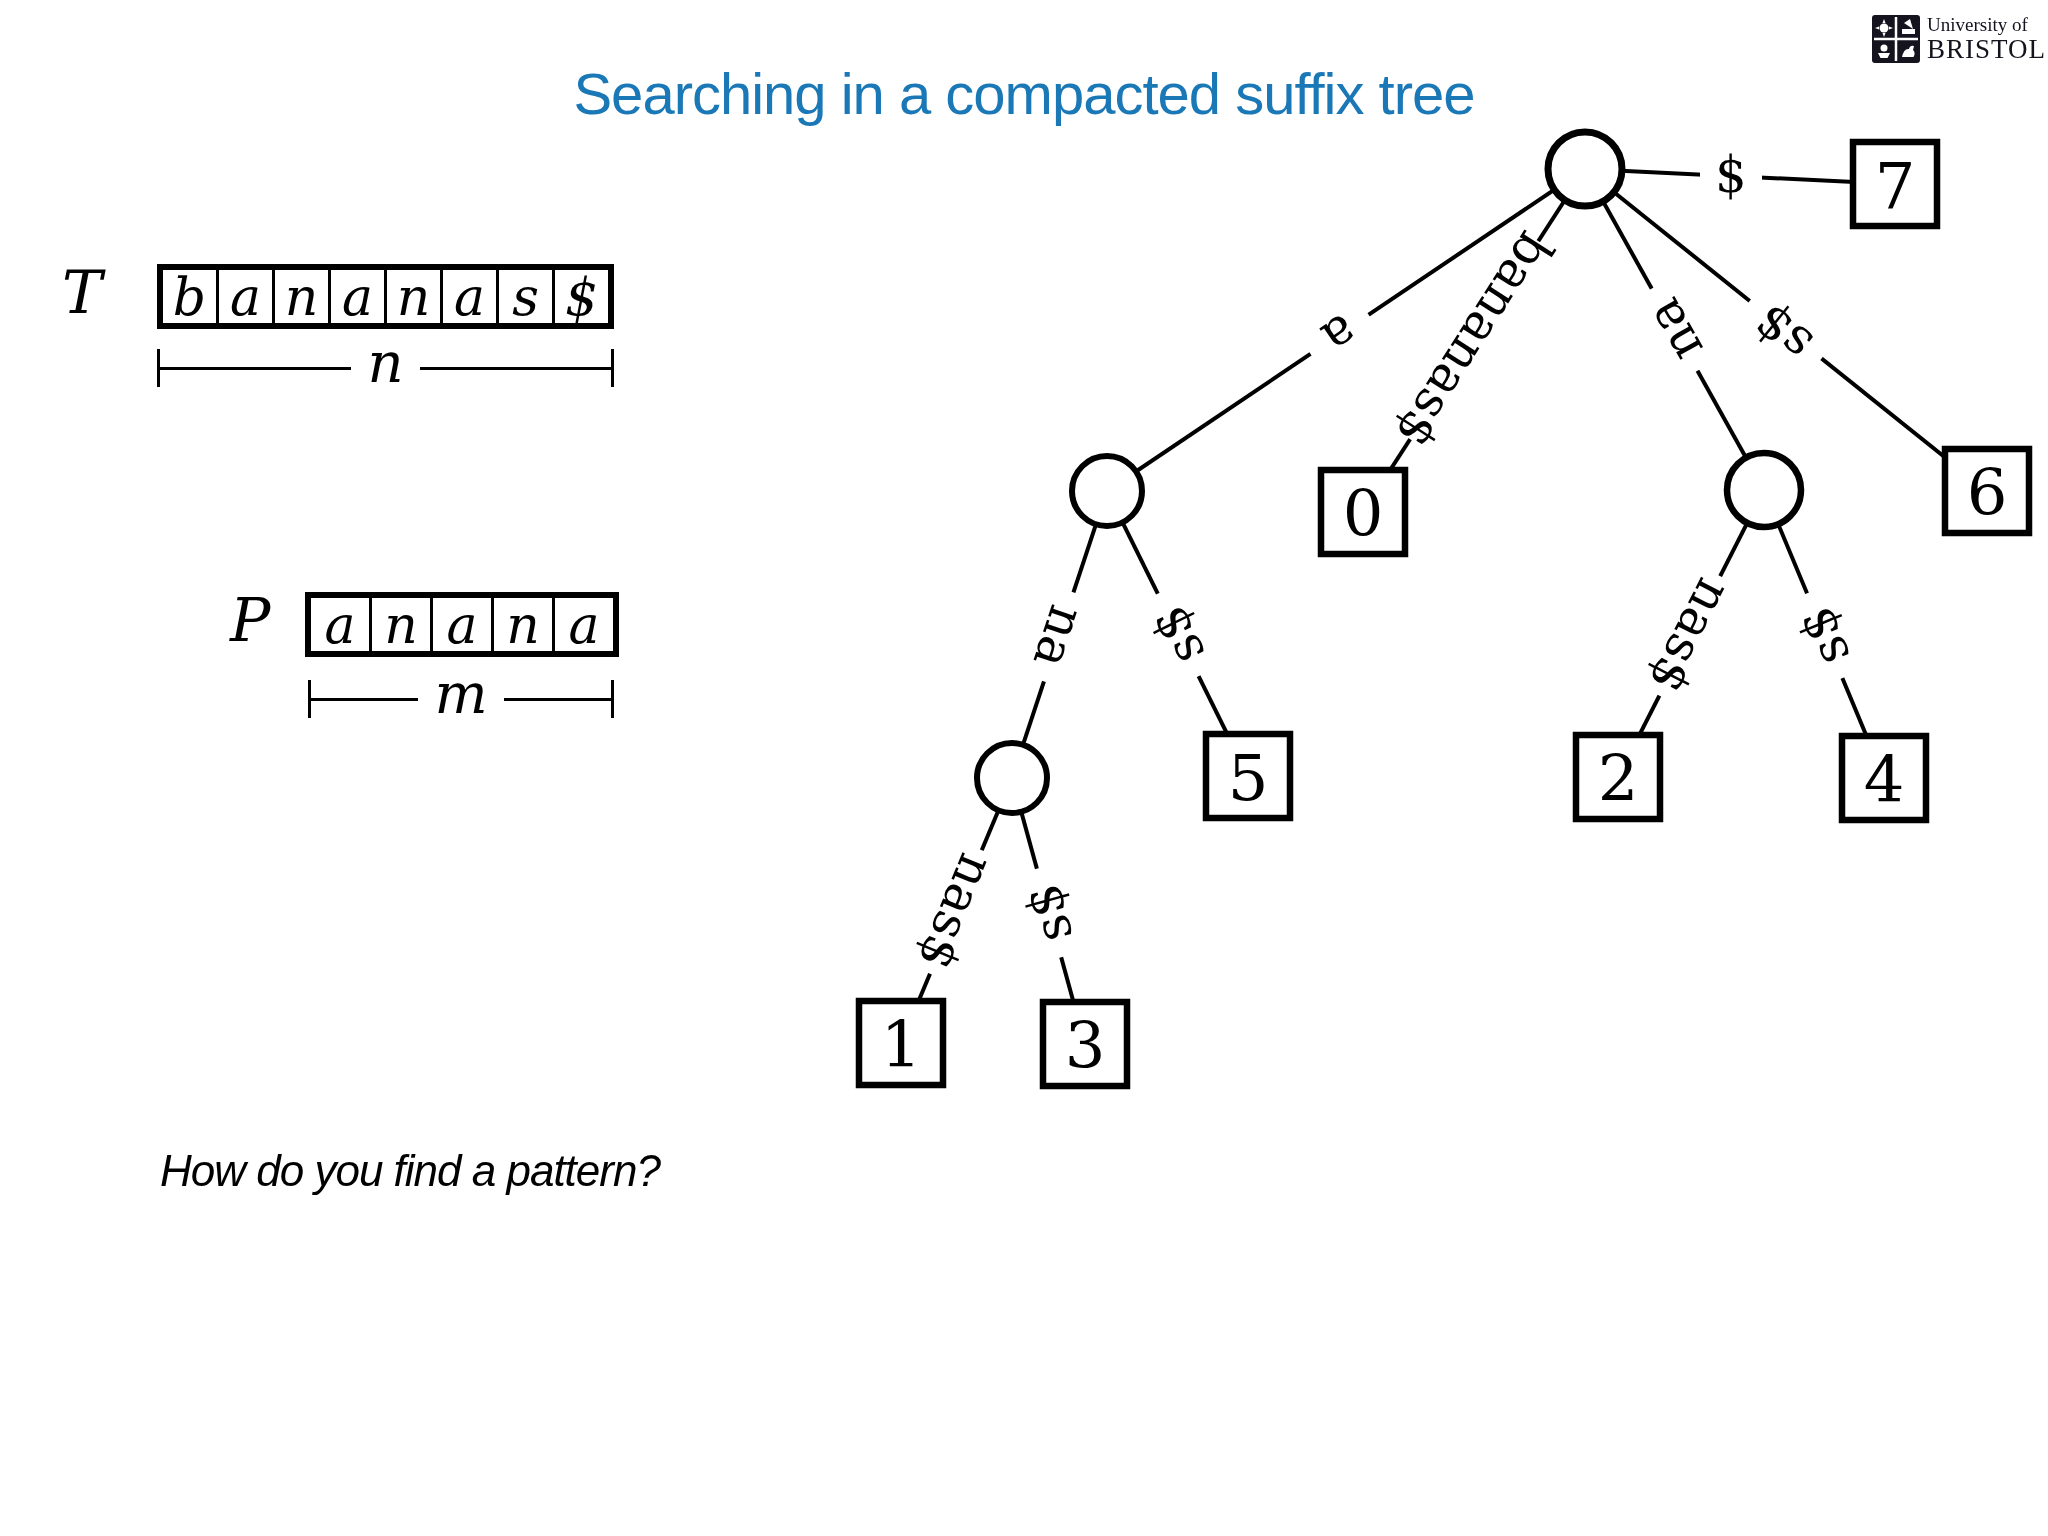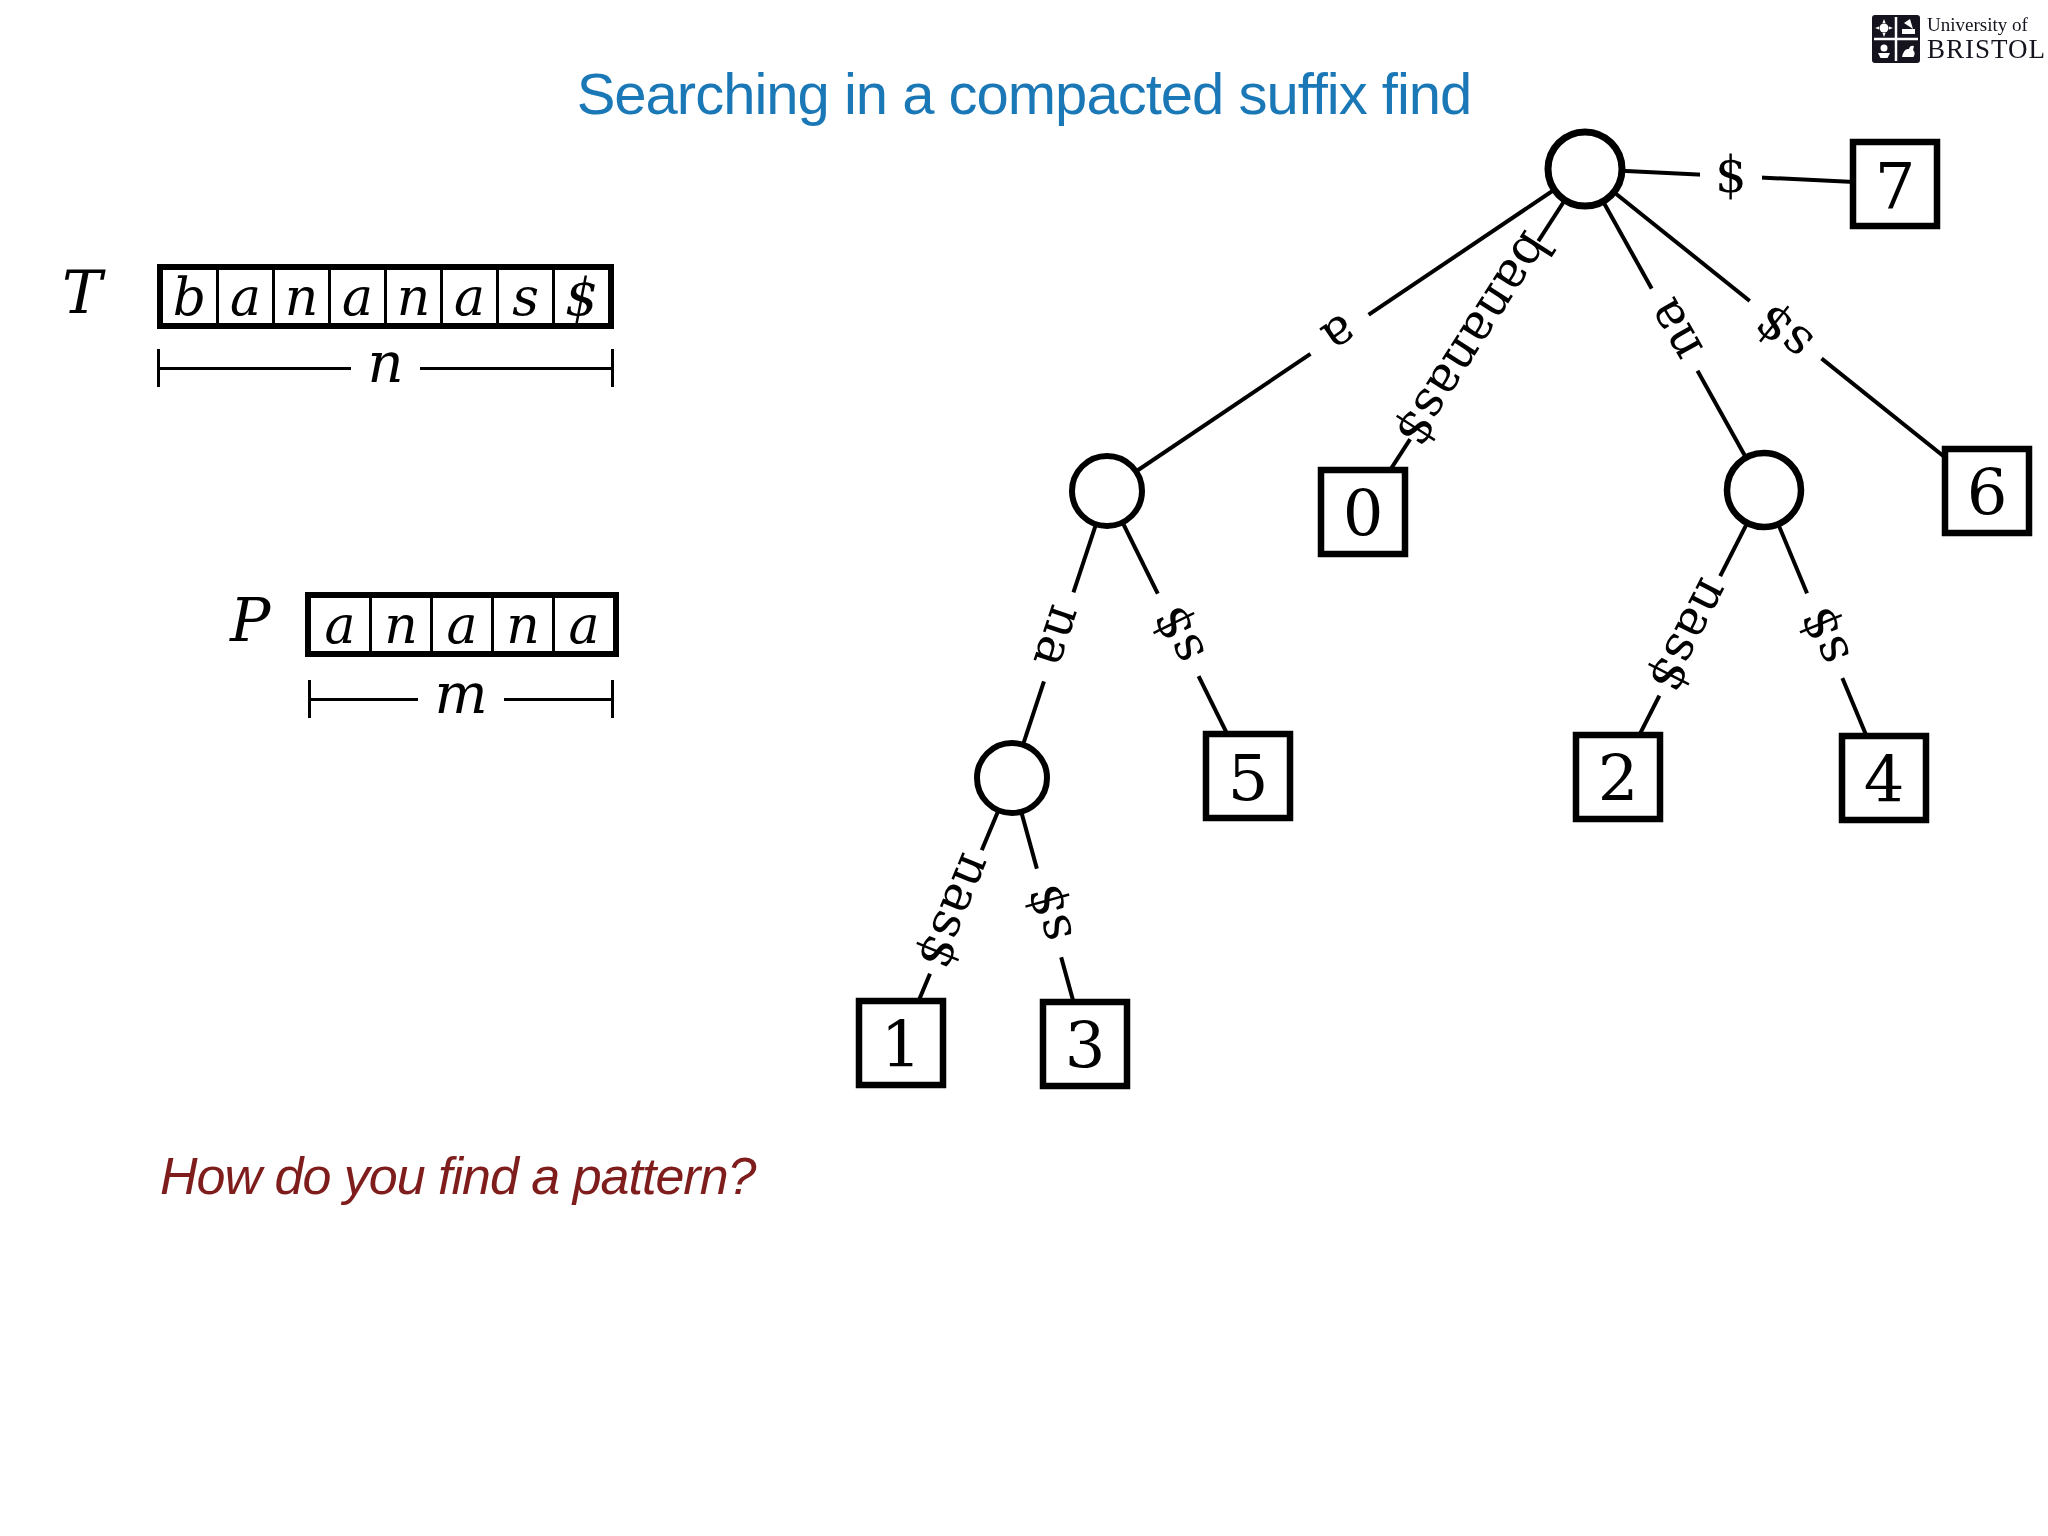--- a/index.html
+++ b/index.html
@@ -29,21 +29,21 @@
   .p-cell{width:58px;}
 
   
   .measure{display:flex;align-items:center;height:40px;}
   .measure .tick{width:3px;height:38px;background:#000;}
   .measure .mline{flex:1;height:3px;background:#000;}
   .measure .mlabel{font-family:"DejaVu Serif","Liberation Serif",serif;font-style:italic;
                    font-size:56px;line-height:1;padding:0 16px;margin-top:-10px;color:#000;}
 
   
-  #question{top:1146px;left:160px;font-style:italic;font-size:52px;letter-spacing:-1px;color:#7f1d1d;}
+  #question{top:1146px;left:160px;font-style:italic;font-size:44px;letter-spacing:-1px;color:#000000;}
 
   
   #tree{top:0;left:0;}
   .edge{stroke:#000;stroke-width:4;fill:none;}
   .node-circle{fill:#fff;stroke:#000;}
   .leaf-rect{fill:#fff;stroke:#000;stroke-width:6.5;}
   .lbl-bg{fill:#fff;}
   .lbl{font-family:"DejaVu Serif","Liberation Serif",serif;font-size:50px;fill:#000;
        text-anchor:middle;dominant-baseline:central;}
   .leafnum{font-family:"DejaVu Serif","Liberation Serif",serif;font-size:64px;fill:#000;
@@ -64,21 +64,21 @@
     <path d="M6 38 h12 l-2.5 5 h-7 z" fill="#fff"></path>
     <circle cx="12" cy="33" r="3.5" fill="#fff"></circle>
     <path d="M30 42 q2 -9 7 -8 q1 -4 5 -3 l-1 4 q3 3 0.5 7 z" fill="#fff"></path>
   </svg>
   <div class="lg-col">
     <span class="lg-top">University of</span>
     <span class="lg-bot">BRISTOL</span>
   </div>
 </div>
 
-<div id="title" class="abs">Searching in a compacted suffix find</div>
+<div id="title" class="abs">Searching in a compacted suffix tree</div>
 
 <div class="abs math arr-label" style="left:62px;top:262px;">T</div>
 <div class="abs cellrow" style="left:157px;top:264px;">
   <div class="cell t-cell">b</div>
   <div class="cell t-cell">a</div>
   <div class="cell t-cell">n</div>
   <div class="cell t-cell">a</div>
   <div class="cell t-cell">n</div>
   <div class="cell t-cell">a</div>
   <div class="cell t-cell">s</div>

